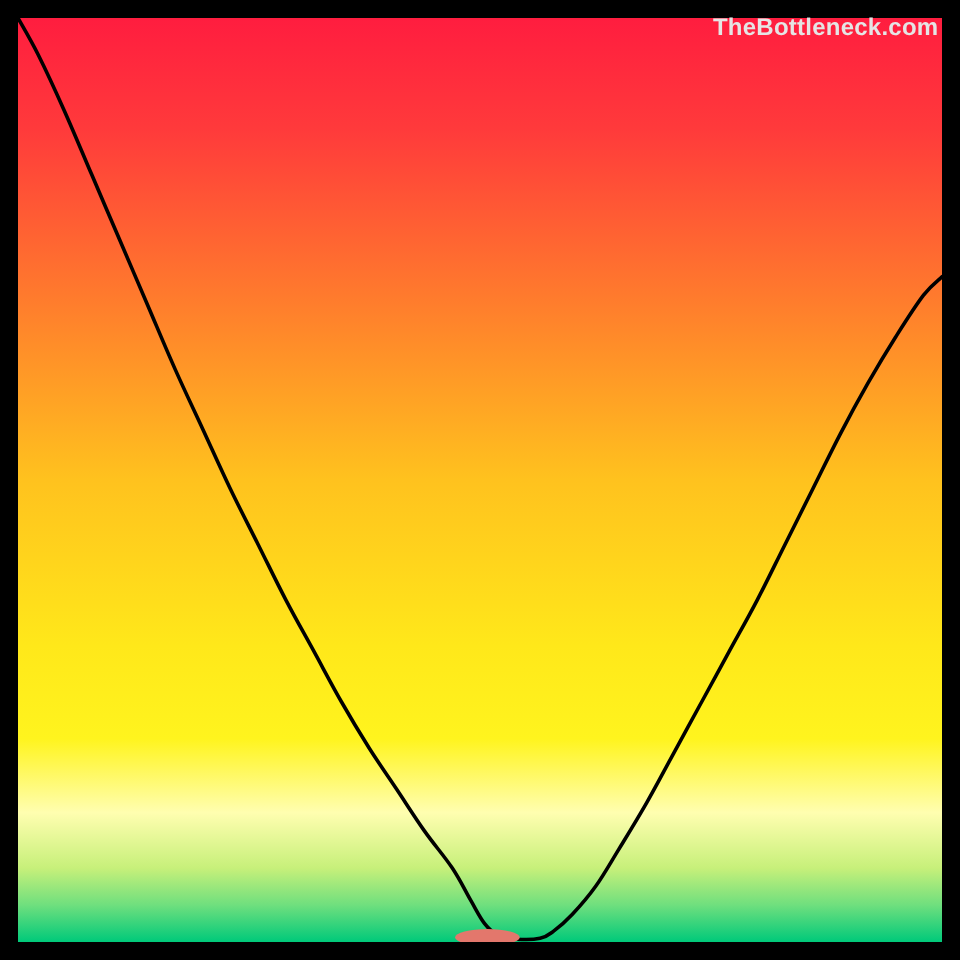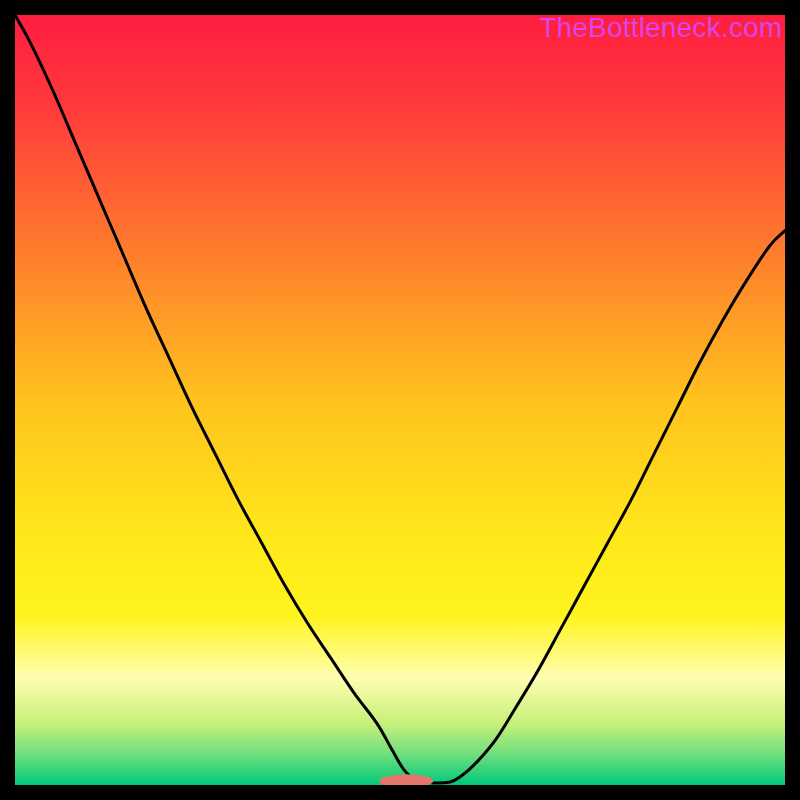--- a/index.html
+++ b/index.html
@@ -29,23 +29,23 @@
     position: absolute;
     left: 0;
     top: 0;
     width: 100%;
     height: 100%;
   }
   .watermark {
     position: absolute;
     top: 12px;
     right: 18px;
-    color: #d946ef;
-    font-size: 28px;
-    font-weight: 400;
+    color: #e5e5e5;
+    font-size: 20px;
+    font-weight: 700;
     letter-spacing: 0.2px;
     z-index: 5;
   }
   .curve-layer {
     position: absolute;
     left: 0;
     top: 0;
     width: 100%;
     height: 100%;
     z-index: 3;

